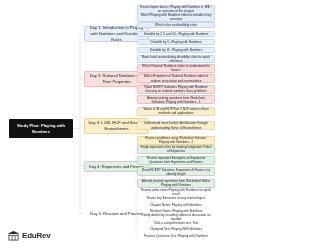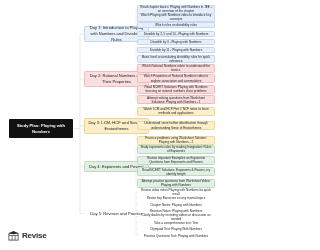--- a/index.html
+++ b/index.html
@@ -260,16 +260,16 @@
     </div>
 
   <div class="brand">
     <svg class="brand-mark" viewBox="0 0 24 24">
       <rect x="2" y="8" width="20" height="14" fill="none" stroke="#2b2b2b" stroke-width="1.6"></rect>
       <line x1="2" y1="12" x2="22" y2="12" stroke="#2b2b2b" stroke-width="1.4"></line>
       <line x1="9" y1="12" x2="9" y2="22" stroke="#2b2b2b" stroke-width="1.4"></line>
       <line x1="15.5" y1="12" x2="15.5" y2="22" stroke="#2b2b2b" stroke-width="1.4"></line>
       <polygon points="12,2 23,7 12,9.5 1,7" fill="#2b2b2b"></polygon>
     </svg>
-    <span class="brand-text">Revise</span>
+    <span class="brand-text">EduRev</span>
   </div>
 
 </div>
 
 </body></html>

